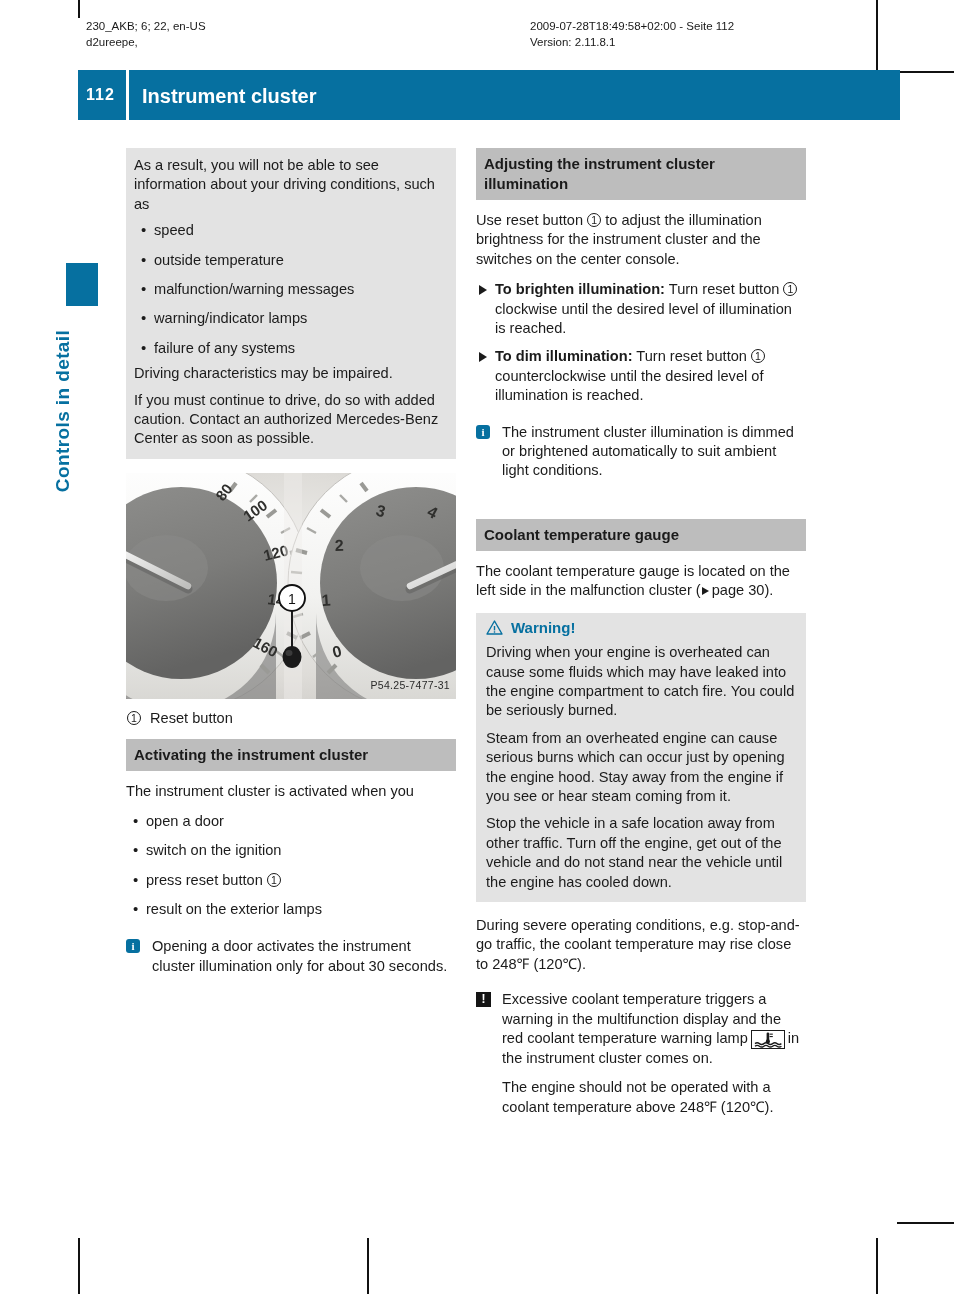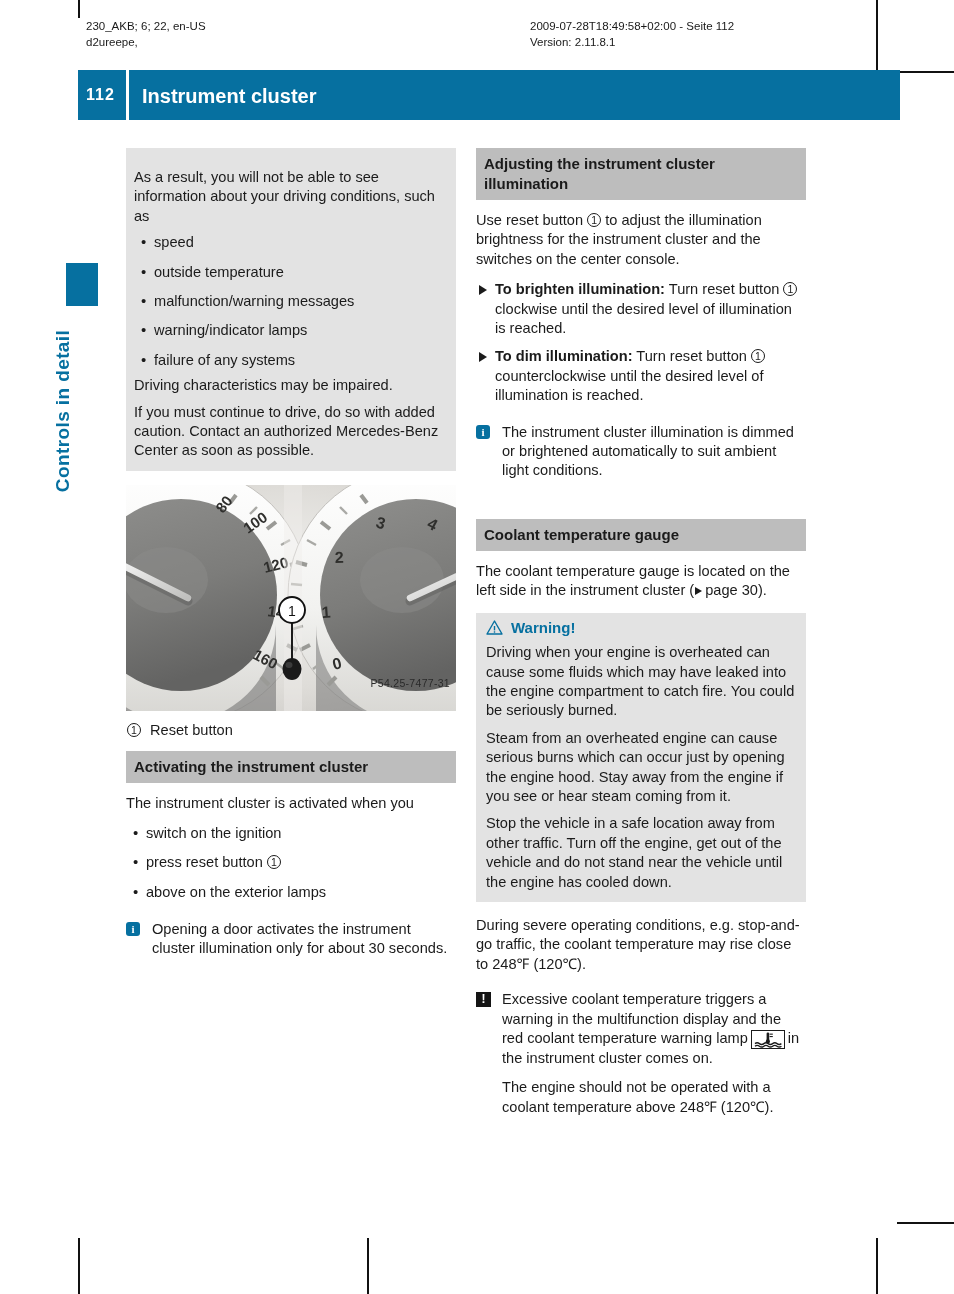--- a/index.html
+++ b/index.html
@@ -112,21 +112,21 @@
   .col-left  { left: 126px; }
   .col-right { left: 476px; }
 
   p { margin: 0 0 0 0; }
 
   .para { margin-bottom: 9px; }
 
   
   .shade-block {
     background: #e3e3e3;
-    padding: 20px 10px 10px 8px;
+    padding: 8px 10px 10px 8px;
     margin-bottom: 14px;
   }
   .shade-block .para { margin-bottom: 7px; }
   .shade-block .para:last-child { margin-bottom: 0; }
 
   
   ul.bullets { list-style: none; margin: 6px 0 6px 0; }
   ul.bullets li {
     position: relative;
     padding-left: 20px;
@@ -271,21 +271,21 @@
     position: relative;
     margin: 4px 0 10px 0;
     width: 330px;
     height: 226px;
     overflow: hidden;
     background: #e8e8e6;
   }
   .fig-caption-id {
     position: absolute;
     right: 6px;
-    bottom: 17px;
+    bottom: 3px;
     font-size: 10.5px;
     color: #2a2a2a;
     letter-spacing: 0.3px;
     font-family: "Liberation Sans", sans-serif;
   }
   .legend-row {
     position: relative;
     padding-left: 24px;
     margin: 4px 0 11px 0;
   }
@@ -456,26 +456,27 @@
       <span class="circnum">1</span>
       <span>Reset button</span>
     </div>
 
 
     <div class="sec-head">Activating the instrument cluster</div>
 
     <p class="para">The instrument cluster is activated when you</p>
 
     <ul class="bullets" style="margin-top:10px;">
+      <li>open a door</li>
       <li>switch on the ignition</li>
       <li>
         <span>press reset button</span>
         <span class="circnum">1</span>
       </li>
-      <li>above on the exterior lamps</li>
+      <li>result on the exterior lamps</li>
     </ul>
 
     <div class="note" style="margin-top:18px;">
       <span class="icon-info">i</span>
       <span>Opening a door activates the instrument cluster illumination only for about 30 seconds.</span>
     </div>
 
   </div>
 
   <div class="col col-right">
@@ -503,21 +504,21 @@
     </div>
 
     <div class="note" style="margin-top:17px; margin-bottom:38px;">
       <span class="icon-info">i</span>
       <span>The instrument cluster illumination is dimmed or brightened automatically to suit ambient light conditions.</span>
     </div>
 
     <div class="sec-head">Coolant temperature gauge</div>
 
     <p class="para">
-      <span>The coolant temperature gauge is located on the left side in the instrument cluster (</span><span class="refarrow"></span><span>page 30</span><span>).</span>
+      <span>The coolant temperature gauge is located on the left side in the malfunction cluster (</span><span class="refarrow"></span><span>page 30</span><span>).</span>
     </p>
 
     <div class="warn-box">
       <div class="warn-head">
         <svg width="17" height="15" viewBox="0 0 17 15">
           <path d="M8.5 1 L16 14 L1 14 Z" fill="none" stroke="#0670a0" stroke-width="1.4" stroke-linejoin="round"></path>
           <rect x="7.8" y="6" width="1.4" height="4.4" fill="#0670a0"></rect>
           <rect x="7.8" y="11.3" width="1.4" height="1.4" fill="#0670a0"></rect>
         </svg>
         <span class="warn-title">Warning!</span>

